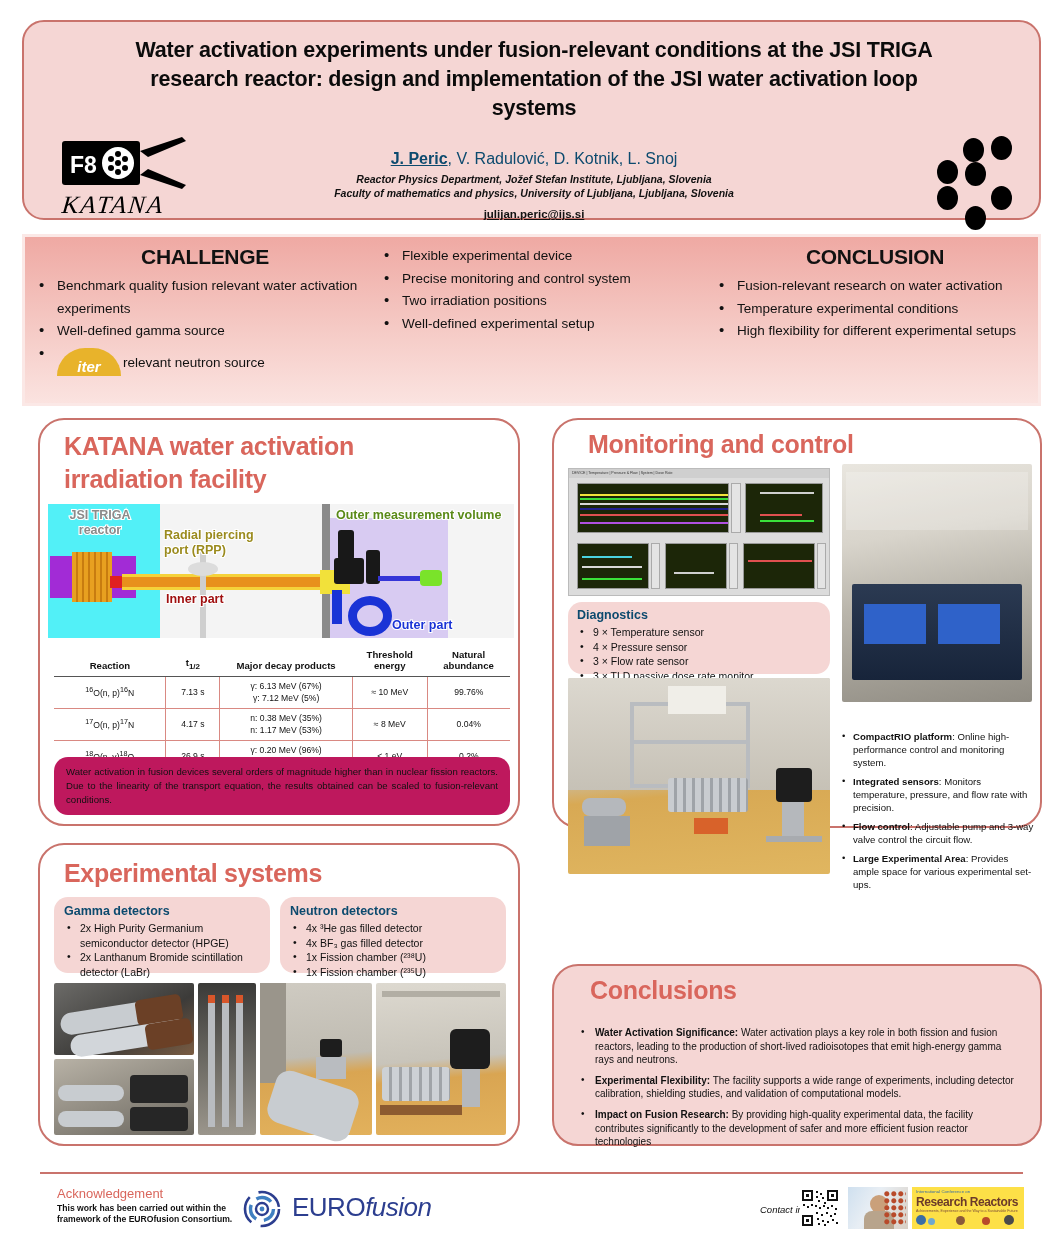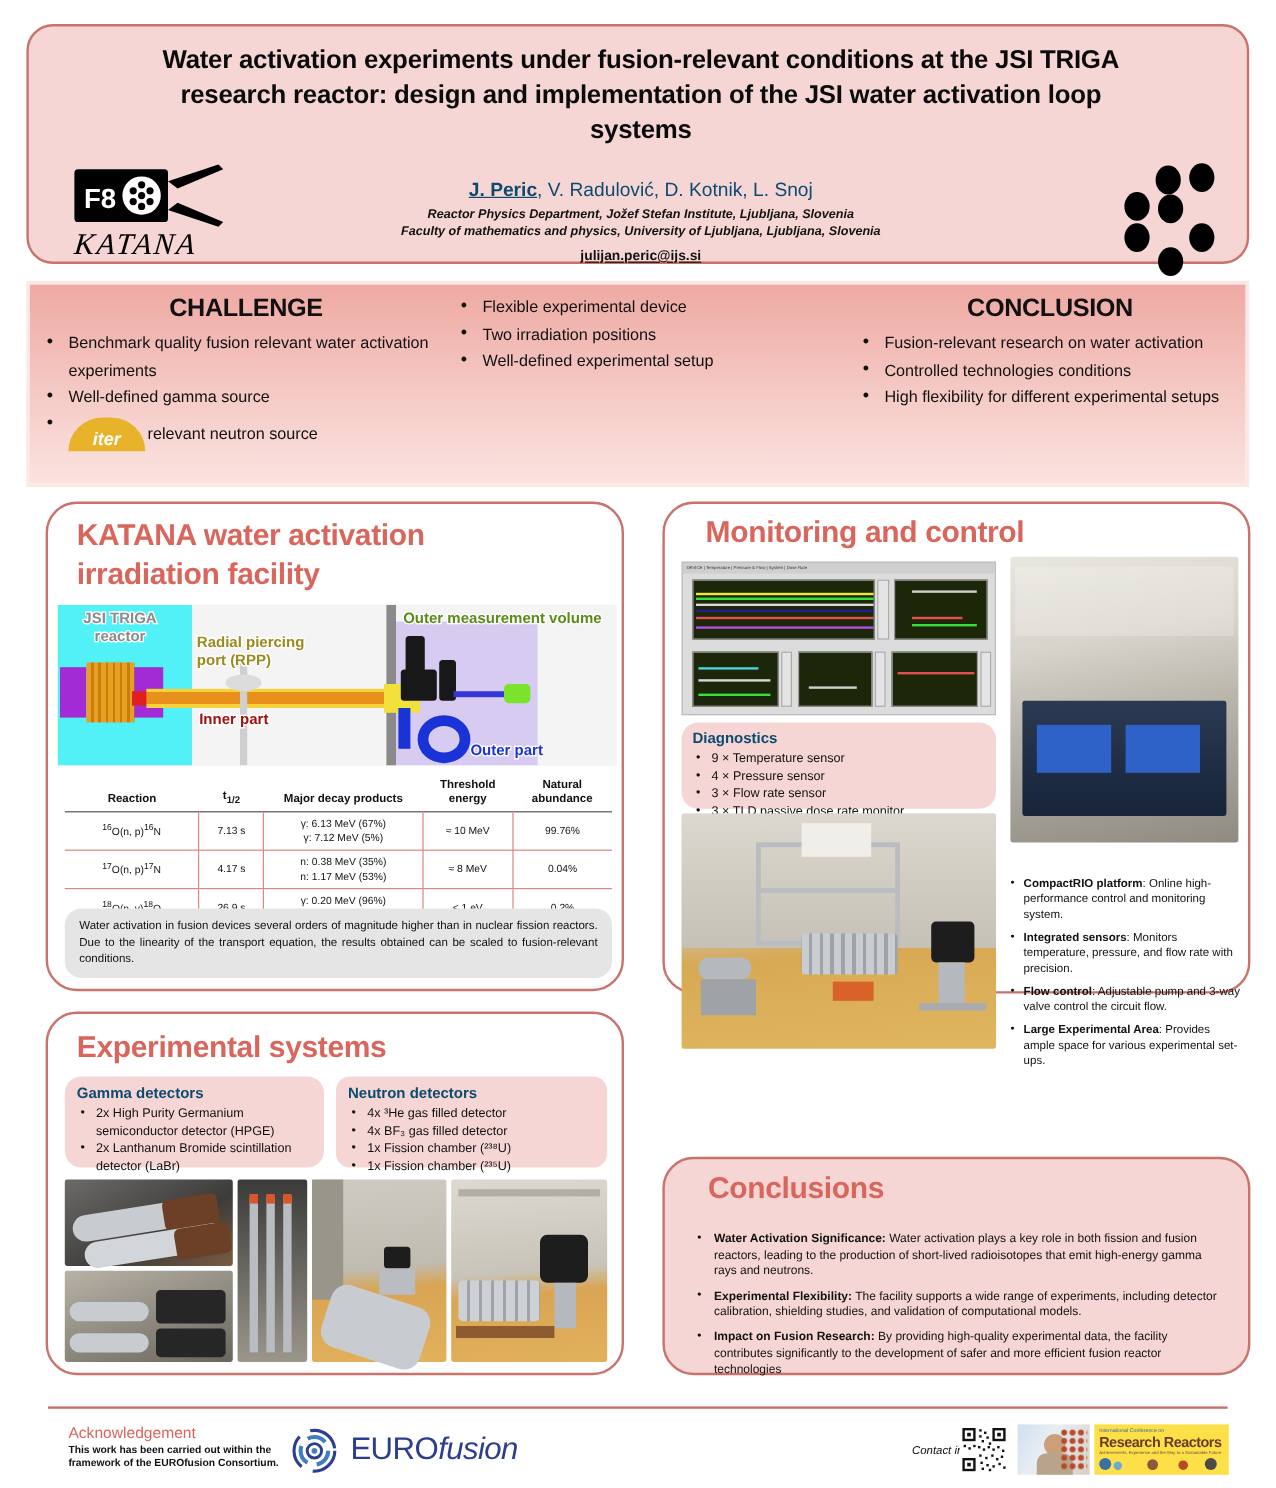--- a/index.html
+++ b/index.html
@@ -141,21 +141,21 @@
   }
   .rtable td {
     text-align: center; padding: 4px 2px; border-bottom: 1px solid #d98982;
     border-right: 1px solid #d98982; line-height: 11.5px;
   }
   .rtable td:last-child { border-right: none; }
   .rtable tr td:first-child { border-left: none; }
 
   .notebox {
     position: absolute; left: 14px; top: 337px; width: 456px; height: 58px;
-    background: #e5e5e5; border-radius: 14px; padding: 8px 12px;
+    background: #be185d; border-radius: 14px; padding: 8px 12px;
     font-size: 9.6px; line-height: 14px; color: #111; text-align: justify;
   }
 
   
   .scada {
     position: absolute; left: 14px; top: 48px; width: 262px; height: 128px;
     background: #dcdcdc; border: 1px solid #bbb; overflow: hidden;
   }
   .scada-bar { position: absolute; left:0; top:0; width:100%; height:9px; background:#cfcfcf;
     font-size: 3.6px; color:#333; padding-left:3px; line-height:9px; white-space:nowrap; }
@@ -264,30 +264,31 @@
         <li>Well-defined gamma source</li>
         <li>
           <span class="iter-badge">iter</span><span>relevant neutron source</span>
         </li>
       </ul>
     </div>
 
     <div class="kb-col" style="left:355px; width:330px;">
       <ul>
         <li>Flexible experimental device</li>
+        <li>Precise monitoring and control system</li>
         <li>Two irradiation positions</li>
         <li>Well-defined experimental setup</li>
       </ul>
     </div>
 
     <div class="kb-col" style="left:690px; width:320px;">
       <h2>CONCLUSION</h2>
       <ul>
         <li>Fusion-relevant research on water activation</li>
-        <li>Controlled technologies conditions</li>
+        <li>Temperature experimental conditions</li>
         <li>High flexibility for different experimental setups</li>
       </ul>
     </div>
   </div>
 
   <div class="panel" id="panel-katana">
     <div class="panel-title" style="left:24px; top:10px; width:330px;">KATANA water activation irradiation facility</div>
 
     <div class="diagram">
       <div class="dg-reactor-bg"></div>
@@ -436,21 +437,21 @@
     <div class="panel-title" style="left:24px; top:12px;">Experimental systems</div>
 
     <div class="pinkbox" style="position:absolute; left:14px; top:52px; width:216px; height:76px; padding:7px 10px;">
       <h3>Gamma detectors</h3>
       <ul>
         <li>2x High Purity Germanium semiconductor detector (HPGE)</li>
         <li>2x Lanthanum Bromide scintillation detector (LaBr)</li>
       </ul>
     </div>
 
-    <div class="pinkbox" style="position:absolute; left:240px; top:52px; width:226px; height:76px; padding:7px 10px;border-radius:12px;">
+    <div class="pinkbox" style="position:absolute; left:240px; top:52px; width:226px; height:76px; padding:7px 10px;">
       <h3>Neutron detectors</h3>
       <ul>
         <li>4x ³He gas filled detector</li>
         <li>4x BF₃ gas filled detector</li>
         <li>1x Fission chamber (²³⁸U)</li>
         <li>1x Fission chamber (²³⁵U)</li>
       </ul>
     </div>
 
     <div class="ph-gal" style="left:14px; top:138px; width:140px; height:72px; background:linear-gradient(150deg,#6c6b68,#3c3b39 60%,#7a5c42);">

